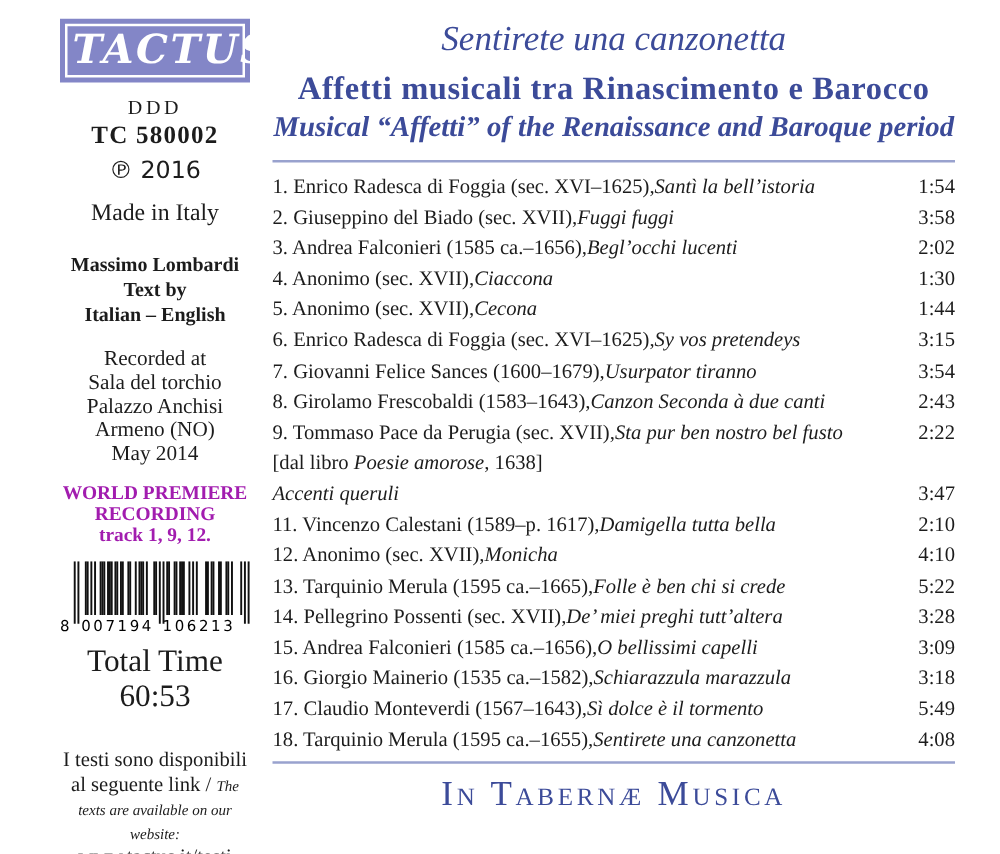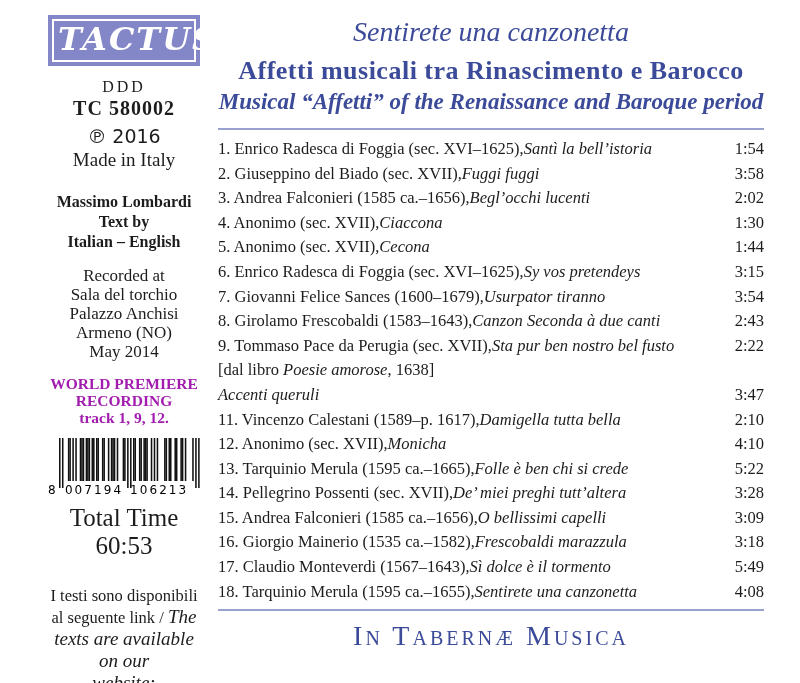--- a/index.html
+++ b/index.html
@@ -9,28 +9,28 @@
 
   
   .left{flex:0 0 206px;box-sizing:border-box;padding-top:15px;text-align:center;padding-left:40px;}
   .logo{margin:0 auto;width:152px;background:#8386c7;padding:4px;box-sizing:border-box;}
   .logo-inner{border:2px solid #fff;padding:2px 4px 5px;}
   .logo-text{color:#fff;font-size:32px;font-weight:bold;font-style:italic;
              letter-spacing:2px;line-height:1;font-family:"DejaVu Serif",serif;}
   .ddd{margin-top:12px;font-size:16px;letter-spacing:3px;}
   .catalog{font-size:20px;font-weight:bold;letter-spacing:1px;margin-top:1px;}
   .copyright{font-size:19px;margin-top:5px;font-family:"DejaVu Sans","Liberation Serif",serif;}
-  .madein{font-size:19px;margin-top:2px;}
+  .madein{font-size:19px;margin-top:13px;}
   .textby{margin-top:21px;font-weight:bold;font-size:16px;line-height:1.25;}
   .recorded{margin-top:14px;font-size:17px;line-height:1.12;}
   .premiere{margin-top:14px;font-weight:bold;font-size:15.5px;line-height:1.1;color:#a21caf;}
   .barcode-wrap{margin-top:12px;margin-left:6px;text-align:left;}
   .totaltime{font-size:25px;}
   .leftfoot{margin-top:26px;font-size:16.5px;line-height:1.17;padding:0 6px;}
-  .leftfoot i{font-size:19px;}
+  .leftfoot i{font-size:12px;}
 
   
   .main{flex:1;box-sizing:border-box;padding:8px 36px 0 10px;}
   .header{text-align:center;color:#3c4b99;}
   .title{font-style:italic;font-size:28px;line-height:1.15;margin-top:8px;}
   .sub-it{font-weight:bold;font-size:26px;line-height:1.2;margin-top:7px;letter-spacing:.5px;}
   .sub-en{font-weight:bold;font-style:italic;font-size:23px;line-height:1.2;margin-top:2px;}
   .rule{height:2px;background:#99a2ce;margin-top:12px;}
   .tracks{margin-top:7px;font-size:16.5px;}
   .track-line{display:flex;line-height:24.6px;white-space:nowrap;}
@@ -286,21 +286,21 @@
       <span class="t-label">15. Andrea Falconieri (1585 ca.–1656), </span>
             <i class="t-title">O bellissimi capelli</i>
       <span class="t-time">3:09</span>
     </div>
 
   </div>
 
   <div>
     <div class="track-line">
       <span class="t-label">16. Giorgio Mainerio (1535 ca.–1582), </span>
-            <i class="t-title">Frescobaldi marazzula</i>
+            <i class="t-title">Schiarazzula marazzula</i>
       <span class="t-time">3:18</span>
     </div>
 
   </div>
 
   <div>
     <div class="track-line">
       <span class="t-label">17. Claudio Monteverdi (1567–1643), </span>
             <i class="t-title">Sì dolce è il tormento</i>
       <span class="t-time">5:49</span>

